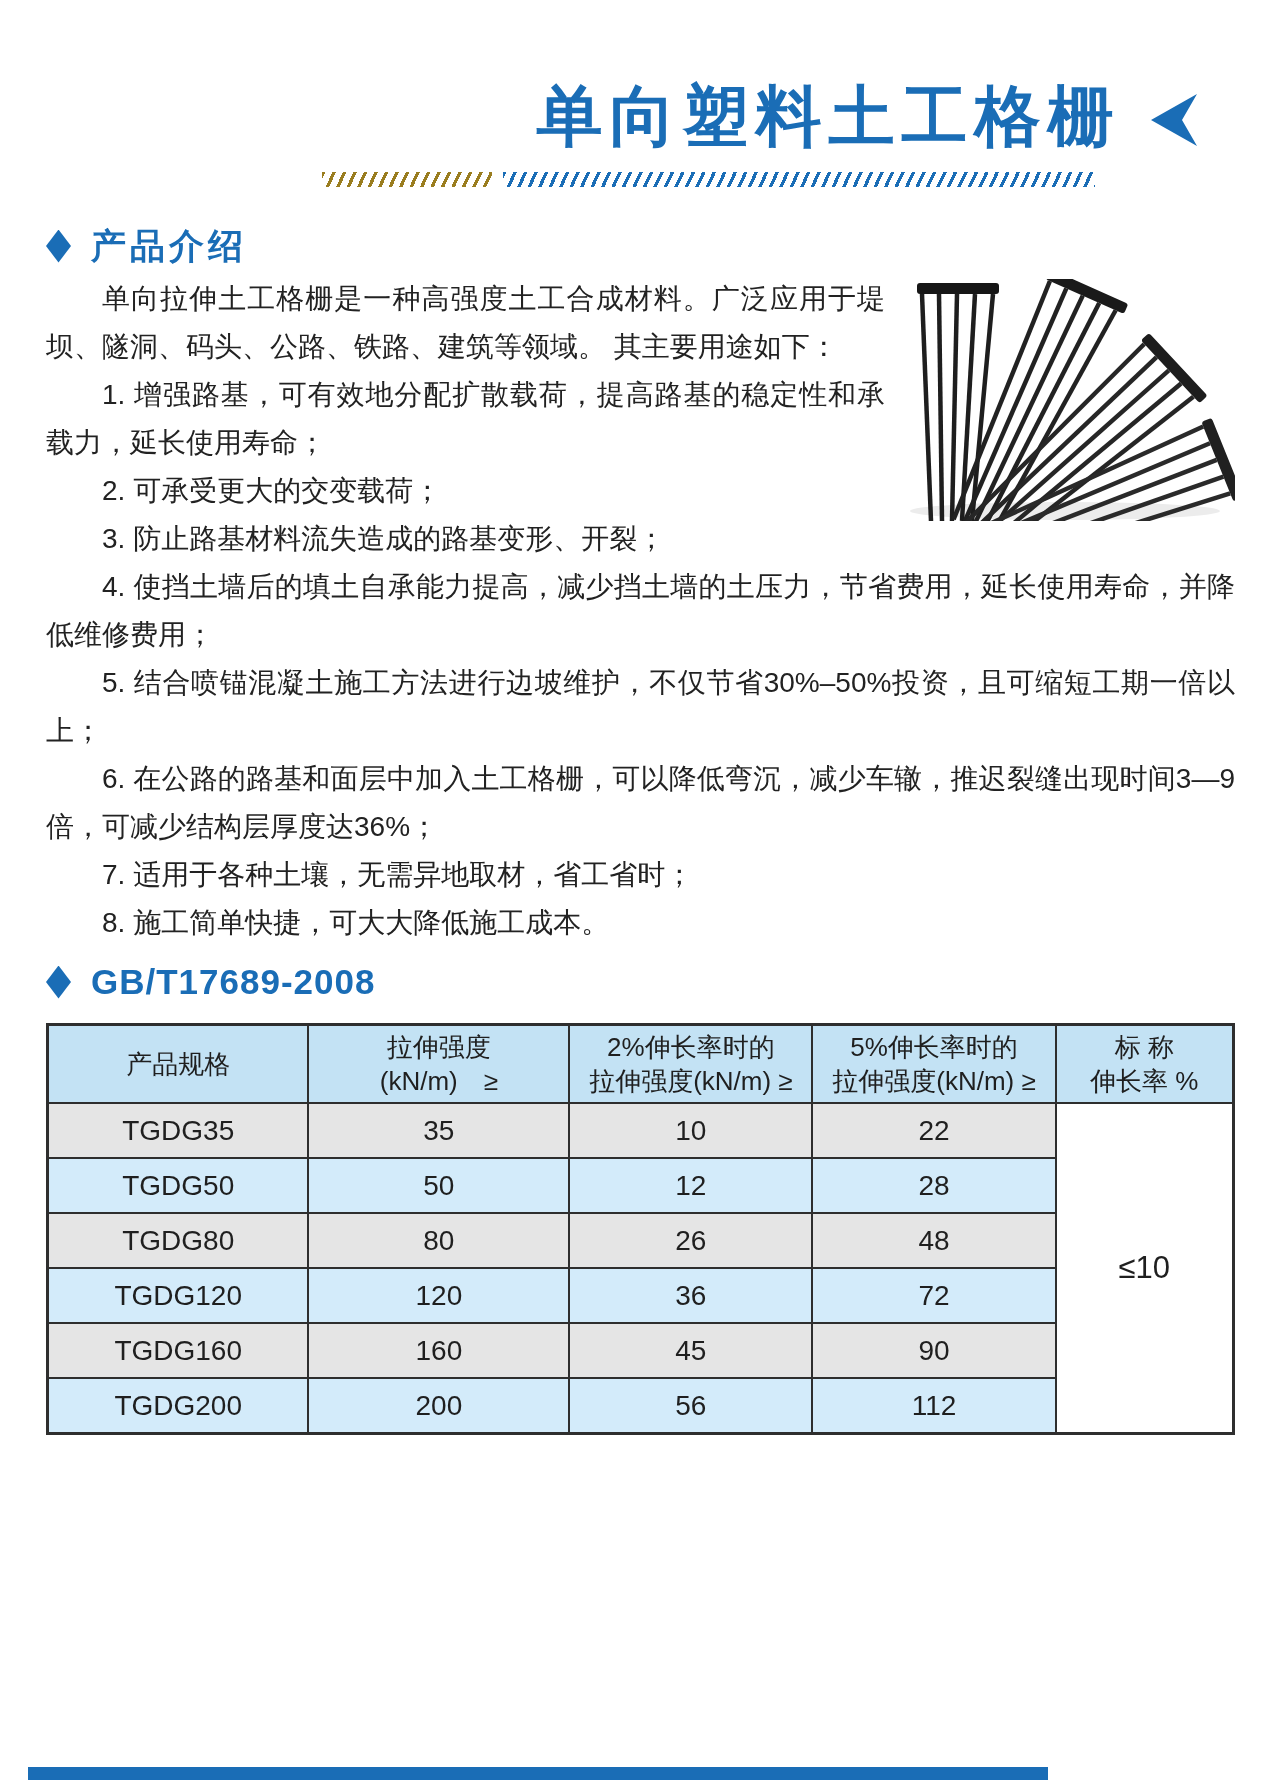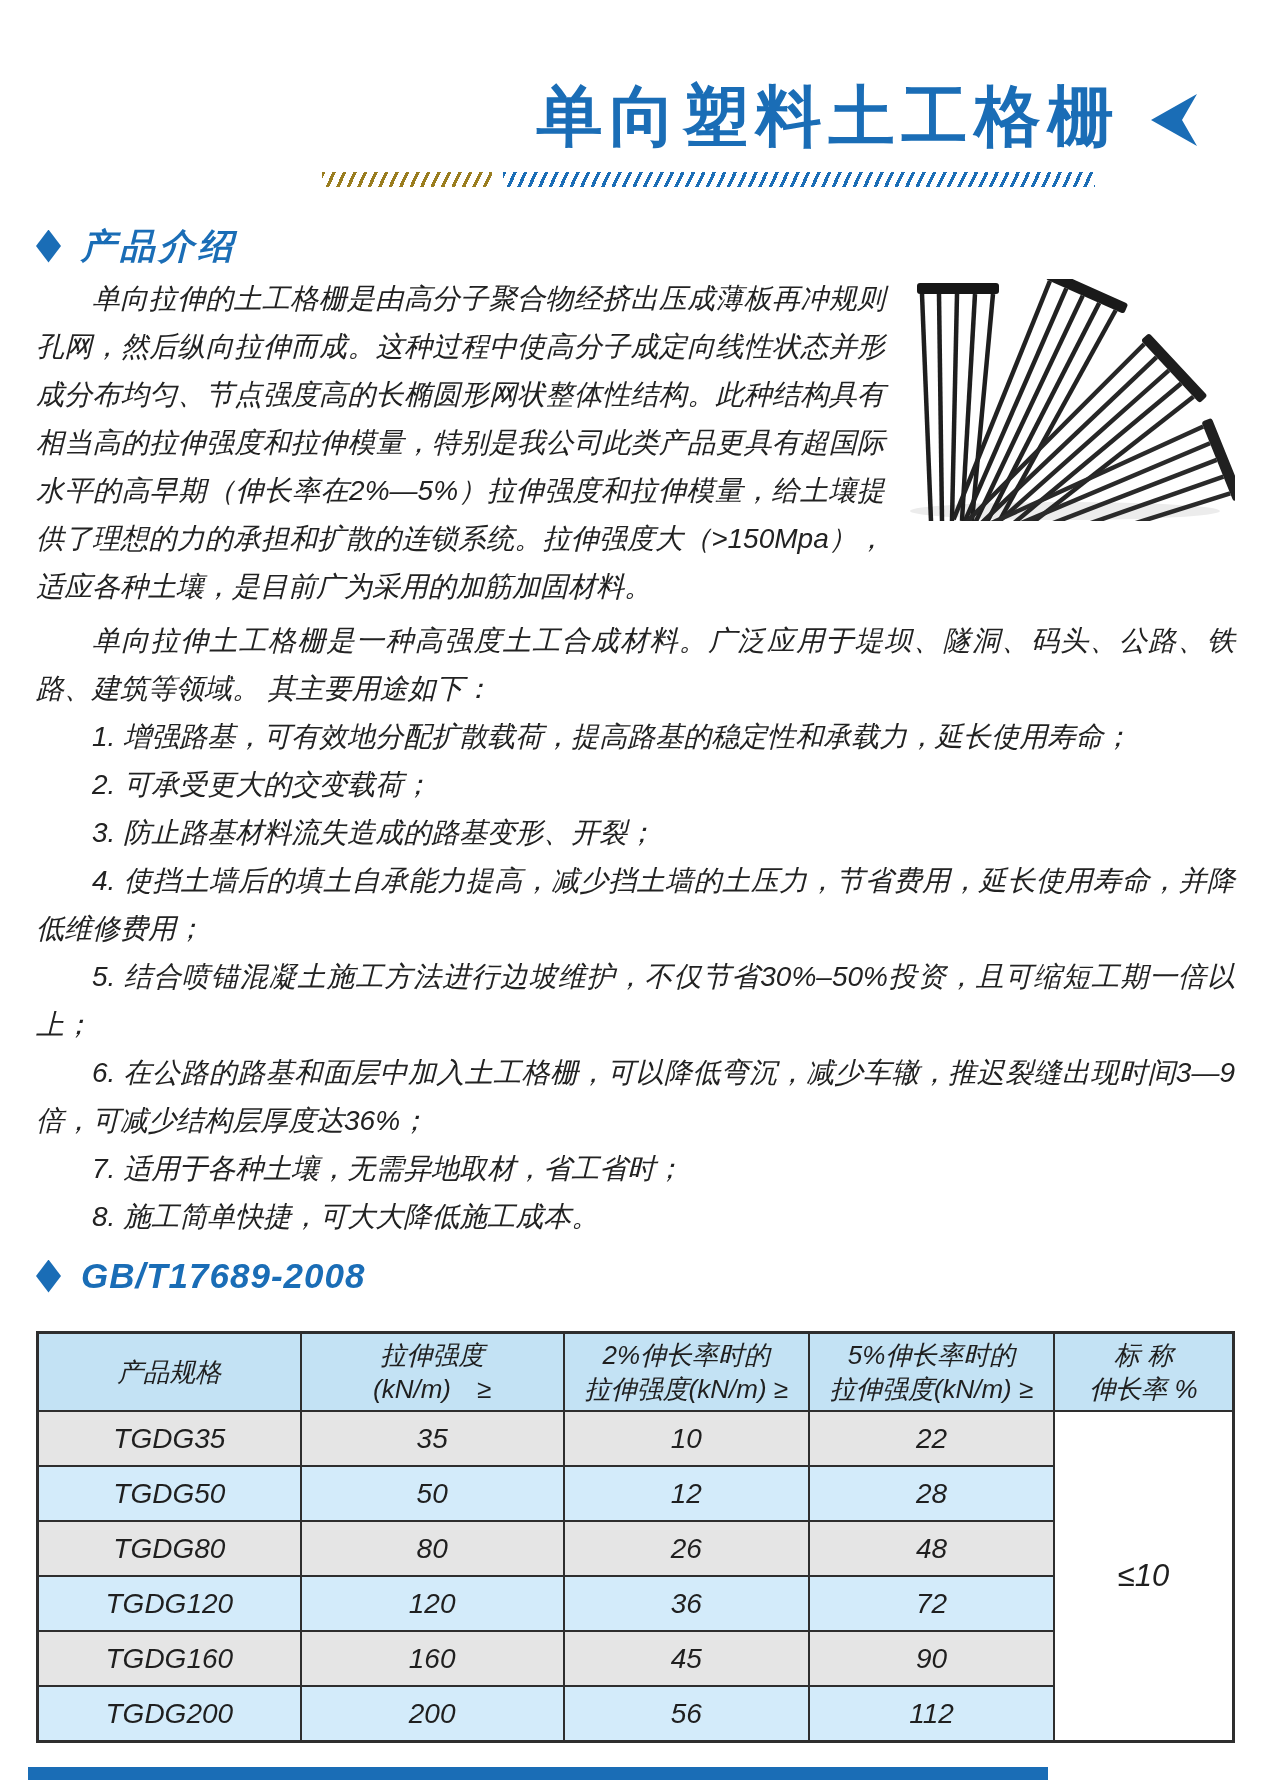--- a/index.html
+++ b/index.html
@@ -42,21 +42,21 @@
   .hatch{height:15px;}
   .hatch.gold{
     width:170px;
     background:repeating-linear-gradient(115deg,#9a7d1f 0 3.2px,#ffffff 3.2px 9.5px);
   }
   .hatch.blue{
     width:592px;
     background:repeating-linear-gradient(115deg,#1a6db6 0 3.2px,#ffffff 3.2px 9.5px);
   }
   
-  .content{padding:24px 46px 0 36px;font-style:italic;}
+  .content{padding:24px 46px 0 46px;}
   .sec-head{
     clear:both;
     display:flex;
     align-items:center;
     gap:20px;
     margin:14px 0 8px 0;
     color:#1a6db6;
     font-size:35px;
     font-weight:bold;
     letter-spacing:4px;
@@ -79,21 +79,21 @@
   .list-item{margin:0;}
   .photo-box{
     float:right;
     width:330px;height:242px;
     margin:4px 0 4px 20px;
   }
   .specs-head .std{letter-spacing:1px;}
   
   .spec-table{
     width:100%;
-    margin-top:34px;
+    margin-top:20px;
     border-collapse:collapse;
     border:3px solid #2e2e2e;
     table-layout:fixed;
   }
   .spec-table th,.spec-table td{
     border:2px solid #2e2e2e;
     text-align:center;
     vertical-align:middle;
     padding:0 4px;
   }
@@ -179,21 +179,20 @@
           <rect x="40" y="-14" width="86" height="11" rx="3" stroke="none"></rect>
           <line x1="45" y1="-3" x2="56" y2="250"></line>
           <line x1="63" y1="-3" x2="67" y2="250"></line>
           <line x1="81" y1="-3" x2="77" y2="250"></line>
           <line x1="99" y1="-3" x2="87" y2="250"></line>
           <line x1="117" y1="-3" x2="97" y2="250"></line>
         </g>
       </svg>
     </div>
 
-    <p class="body-text">单向拉伸的土工格栅是由高分子聚合物经挤出压成薄板再冲规则孔网，然后纵向拉伸而成。这种过程中使高分子成定向线性状态并形成分布均匀、节点强度高的长椭圆形网状整体性结构。此种结构具有相当高的拉伸强度和拉伸模量，特别是我公司此类产品更具有超国际水平的高早期（伸长率在2%—5%）拉伸强度和拉伸模量，给土壤提供了理想的力的承担和扩散的连锁系统。拉伸强度大（&gt;150Mpa），适应各种土壤，是目前广为采用的加筋加固材料。</p>
 
 
     <p class="body-text">单向拉伸土工格栅是一种高强度土工合成材料。广泛应用于堤坝、隧洞、码头、公路、铁路、建筑等领域。 其主要用途如下：</p>
     <p class="body-text list-item">1. 增强路基，可有效地分配扩散载荷，提高路基的稳定性和承载力，延长使用寿命；</p>
     <p class="body-text list-item">2. 可承受更大的交变载荷；</p>
     <p class="body-text list-item">3. 防止路基材料流失造成的路基变形、开裂；</p>
     <p class="body-text list-item">4. 使挡土墙后的填土自承能力提高，减少挡土墙的土压力，节省费用，延长使用寿命，并降低维修费用；</p>
     <p class="body-text list-item">5. 结合喷锚混凝土施工方法进行边坡维护，不仅节省30%–50%投资，且可缩短工期一倍以上；</p>
     <p class="body-text list-item">6. 在公路的路基和面层中加入土工格栅，可以降低弯沉，减少车辙，推迟裂缝出现时间3—9倍，可减少结构层厚度达36%；</p>
     <p class="body-text list-item">7. 适用于各种土壤，无需异地取材，省工省时；</p>

